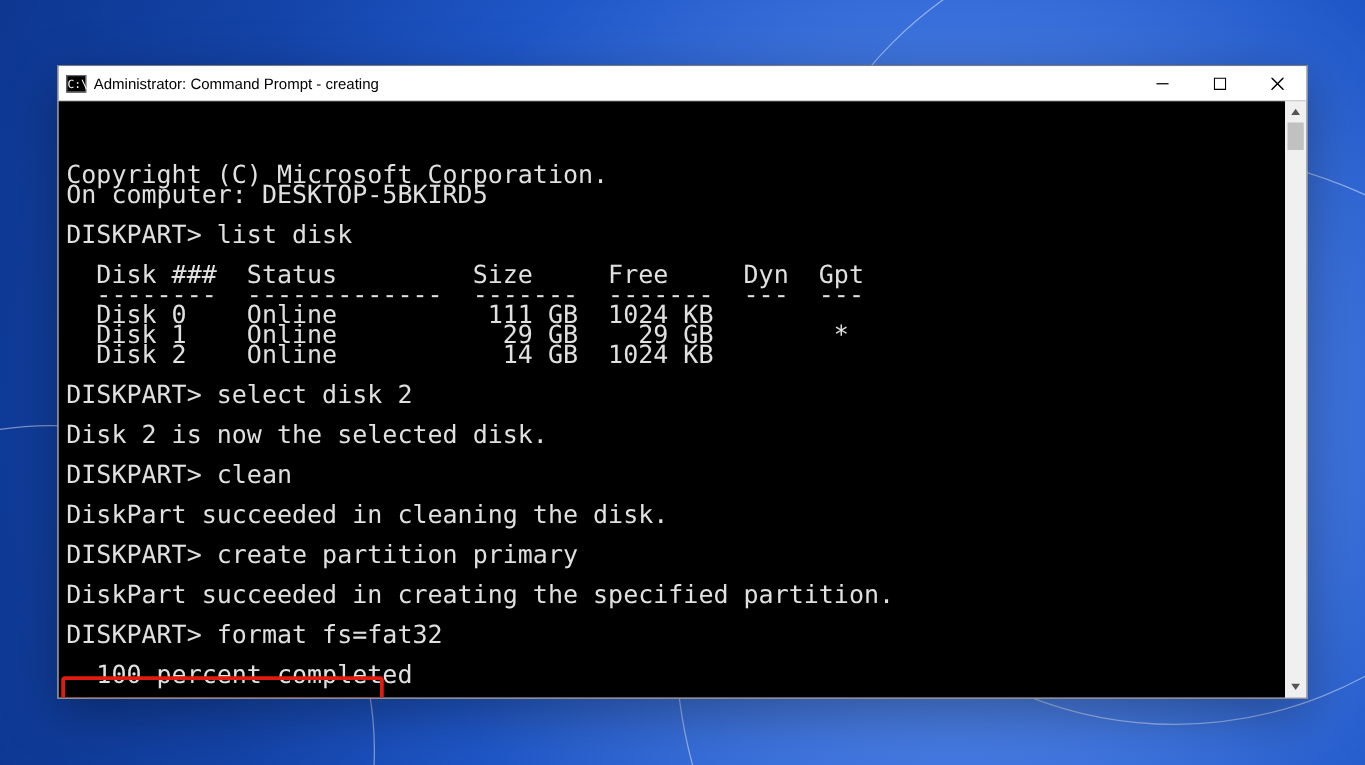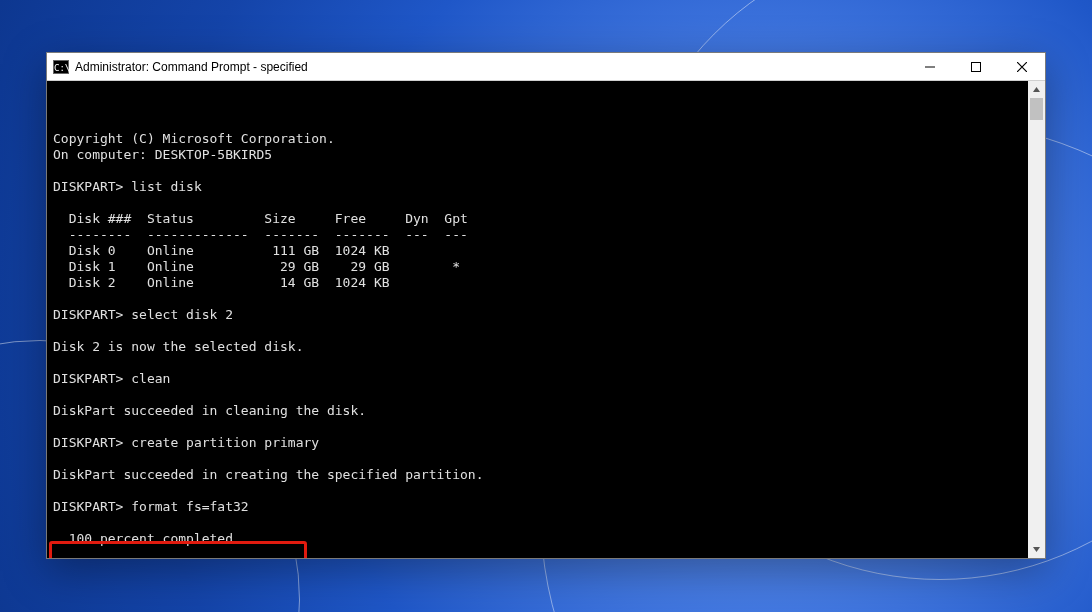--- a/index.html
+++ b/index.html
@@ -45,21 +45,21 @@
   }
   .winbtn svg { display:block; }
 
   .client {
     flex: 1; display: flex; min-height: 0;
     background: #000;
   }
   .terminal {
     flex: 1; overflow: hidden;
     font-family: Consolas, "Lucida Console", monospace;
-    font-size: 13px;
+    font-size: 20px;
     line-height: 16px;
     color: #e0e0e0;
     white-space: pre;
     padding: 2px 0 0 6px;
     position: relative;
   }
   .terminal .line { height: 16px; }
   .scrollbar {
     width: 17px; background: #f0f0f0;
     display: flex; flex-direction: column;
@@ -78,21 +78,21 @@
 </head>
 <body>
 
 <div class="ring" style="left:620px; top:-60px; width:640px; height:640px;"></div>
 <div class="ring" style="left:540px; top:120px; width:780px; height:780px;"></div>
 <div class="ring" style="left:-220px; top:340px; width:520px; height:520px;"></div>
 
 <div class="window">
   <div class="titlebar">
     <div class="cmd-icon">C:\</div>
-    <div class="title-text">Administrator: Command Prompt - specified</div>
+    <div class="title-text">Administrator: Command Prompt - creating</div>
     <div class="spacer"></div>
     <div class="winbtn">
       <svg width="10" height="10" viewBox="0 0 10 10">
           <rect x="0" y="4.5" width="10" height="1" fill="#000"></rect>
         </svg>
     </div>
     <div class="winbtn">
       <svg width="10" height="10" viewBox="0 0 10 10">
           <rect x="0.5" y="0.5" width="9" height="9" fill="none" stroke="#000" stroke-width="1"></rect>
         </svg>

